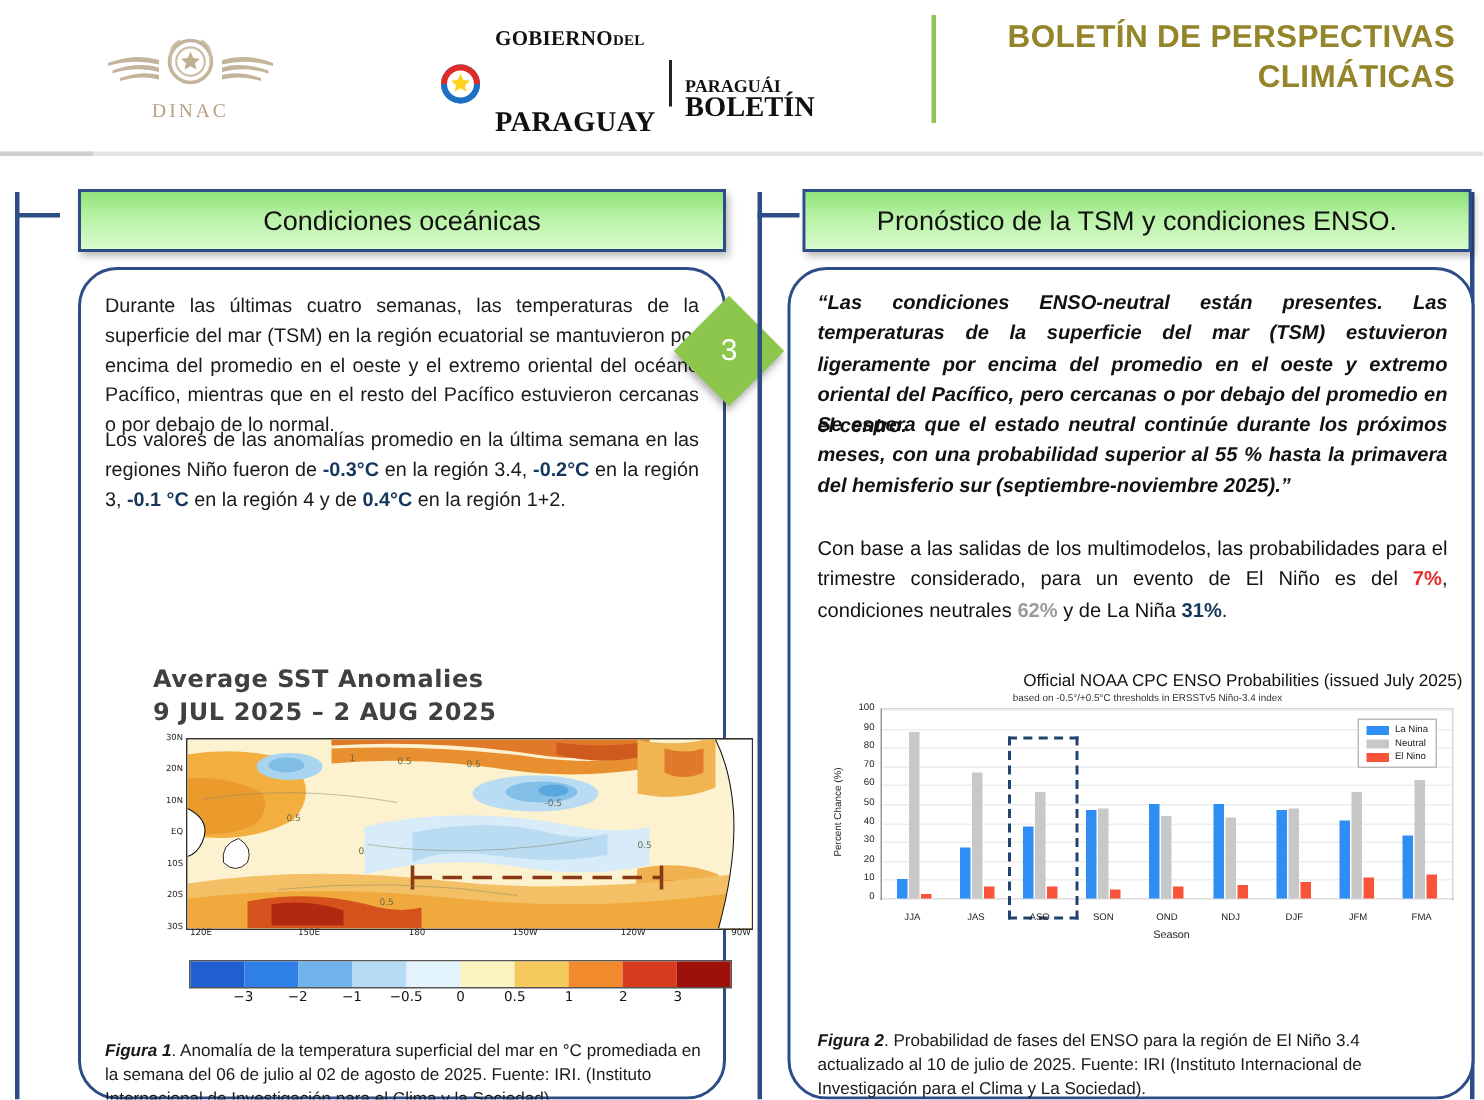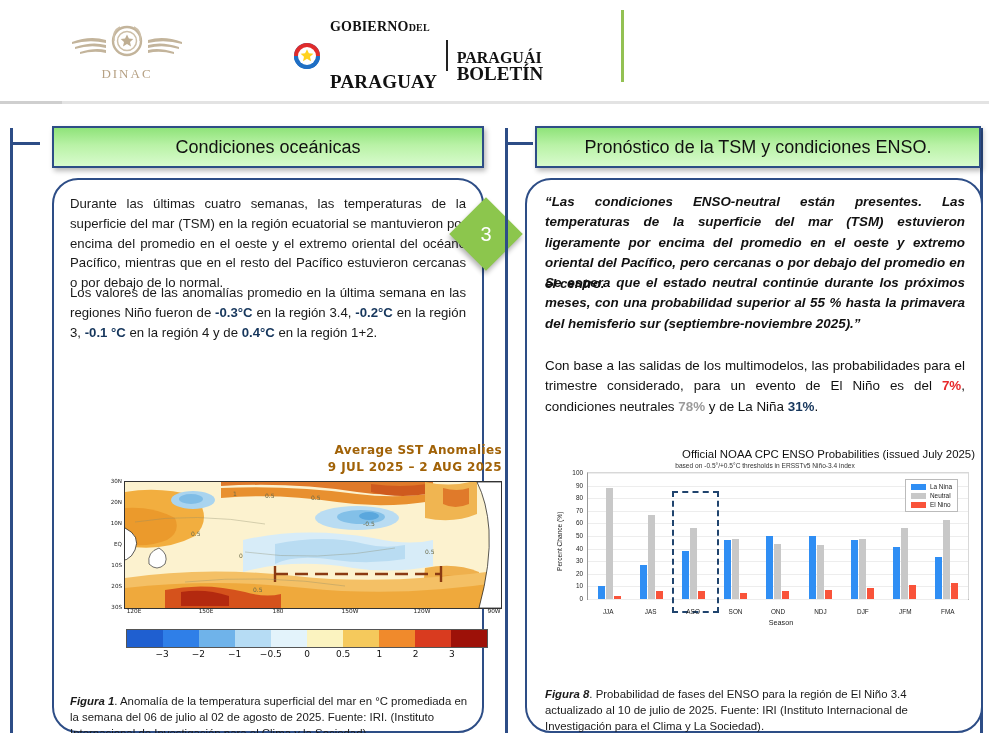--- a/index.html
+++ b/index.html
@@ -20,21 +20,21 @@
   .dinac-text{font-family:"Liberation Serif",serif;font-size:13px;letter-spacing:2px;color:#b6a184;margin-top:2px;}
   .hdr-gov{position:absolute;left:293px;top:20px;display:flex;align-items:center;gap:9px;}
   .gov-emblem{width:28px;height:28px;position:relative;flex:0 0 auto;}
   .gov-txt{display:flex;align-items:center;gap:9px;}
   .gov-left{font-family:"Liberation Serif",serif;color:#111;line-height:0.95;}
   .gov-left .l1{font-size:14px;font-weight:bold;letter-spacing:.2px;}
   .gov-left .l1 .small{font-size:10px;}
   .gov-left .l2{font-size:19px;font-weight:bold;letter-spacing:.2px;margin-top:40px;}
   .gov-div{width:1.5px;height:31px;background:#222;}
   .gov-right{font-family:"Liberation Serif",serif;color:#111;line-height:0.95;}
-  .gov-right .l1{font-size:16px;font-weight:bold;margin-top:22px;}
+  .gov-right .l1{font-size:12px;font-weight:bold;margin-top:22px;}
   .gov-right .l2{font-size:19px;font-weight:bold;}
   .hdr-sep{position:absolute;left:621px;top:10px;width:3px;height:72px;background:#93c153;}
   .hdr-title{position:absolute;left:645px;top:12px;width:325px;text-align:right;
       font-size:21px;font-weight:bold;line-height:1.28;color:#94842a;letter-spacing:.2px;}
   .hdr-rule{position:absolute;left:0;top:101px;width:989px;height:3px;background:#e3e3e3;}
   .hdr-rule-l{position:absolute;left:0;top:101px;width:62px;height:3px;background:#cfcfcf;}
 
   
   .col{position:absolute;top:128px;}
   .col-left{left:10px;width:480px;}
@@ -67,22 +67,22 @@
   
   .diamond{position:absolute;left:460px;top:208px;width:52px;height:52px;
       background:#8cc64d;transform:rotate(45deg);
       box-shadow:2px 3px 5px rgba(0,0,0,.3);}
   .diamond-num{position:absolute;left:460px;top:208px;width:52px;height:52px;
       display:flex;align-items:center;justify-content:center;
       color:#ffffff;font-size:20px;}
 
   
   .sst{position:absolute;left:48px;top:262px;width:400px;height:235px;}
-  .sst-title{text-align:right;font-family:"DejaVu Sans",sans-serif;font-weight:bold;
-      font-size:12px;line-height:1.38;color:#a16207;letter-spacing:.4px;}
+  .sst-title{text-align:left;font-family:"DejaVu Sans",sans-serif;font-weight:bold;
+      font-size:16px;line-height:1.38;color:#404040;letter-spacing:.4px;}
   .sst-map-wrap{position:relative;margin-top:6px;height:126px;}
   .sst-ylab{position:absolute;left:0;top:0;width:22px;height:126px;}
   .sst-ylab div{position:absolute;right:2px;font-size:5.6px;font-family:"DejaVu Sans",sans-serif;
       color:#222;transform:translateY(-50%);}
   .sst-map{position:absolute;left:22px;top:0;right:0;height:126px;border:1px solid #333;
       overflow:hidden;background:#fdf6d8;}
   .sst-xlab{position:relative;height:12px;margin-left:22px;}
   .sst-xlab div{position:absolute;top:1px;font-size:5.8px;font-family:"DejaVu Sans",sans-serif;
       color:#222;transform:translateX(-50%);}
   .cbar{position:relative;margin:10px 14px 0 24px;height:17px;border:1px solid #555;display:flex;}
@@ -164,20 +164,21 @@
         </div>
         <div class="gov-div"></div>
         <div class="gov-right">
           <div class="l1">PARAGUÁI</div>
           <div class="l2">BOLETÍN</div>
         </div>
       </div>
     </div>
 
     <div class="hdr-sep"></div>
+    <div class="hdr-title">BOLETÍN DE PERSPECTIVAS CLIMÁTICAS</div>
     <div class="hdr-rule"></div>
     <div class="hdr-rule-l"></div>
   </div>
 
   <div class="col col-left">
     <div class="bracket">
       <div class="vline" style="left:0;"></div>
       <div class="hline" style="left:0;width:30px;"></div>
     </div>
 
@@ -322,21 +323,21 @@
       <span>Pronóstico de la TSM y condiciones ENSO.</span>
     </div>
 
     <div class="card" style="left:20px;top:50px;width:458px;height:555px;">
 
       <div class="quote" style="position:absolute;left:18px;top:12px;width:420px;">“Las condiciones ENSO-neutral están presentes. Las temperaturas de la superficie del mar (TSM) estuvieron ligeramente por encima del promedio en el oeste y extremo oriental del Pacífico, pero cercanas o por debajo del promedio en el centro.</div>
 
       <div class="quote" style="position:absolute;left:18px;top:93px;width:420px;"> Se espera que el estado neutral continúe durante los próximos meses, con una probabilidad superior al 55 % hasta la primavera del hemisferio sur (septiembre-noviembre 2025).”</div>
 
       <div class="plain" style="position:absolute;left:18px;top:176px;width:420px;">
-        <span>Con base a las salidas de los multimodelos, las probabilidades para el trimestre considerado, para un evento de El Niño es del </span><b class="red">7%</b><span>, condiciones neutrales </span><b class="grey">78%</b><span> y de La Niña </span><b class="navy">31%</b><span>.</span>
+        <span>Con base a las salidas de los multimodelos, las probabilidades para el trimestre considerado, para un evento de El Niño es del </span><b class="red">7%</b><span>, condiciones neutrales </span><b class="grey">62%</b><span> y de La Niña </span><b class="navy">31%</b><span>.</span>
       </div>
 
       <div class="enso">
         <div class="enso-title">Official NOAA CPC ENSO Probabilities (issued July 2025)</div>
         <div class="enso-sub">based on -0.5°/+0.5°C thresholds in ERSSTv5 Niño-3.4 index</div>
 
         <div class="enso-plot">
           <div class="enso-ylabel">Percent Chance (%)</div>
           <div class="enso-yticks" id="enso-yticks">
               <div style="top: 126px;">0</div>
@@ -438,18 +439,18 @@
             <div style="left: 50%;">OND</div>
             <div style="left: 61.1111%;">NDJ</div>
             <div style="left: 72.2222%;">DJF</div>
             <div style="left: 83.3333%;">JFM</div>
             <div style="left: 94.4444%;">FMA</div>
           </div>
         <div class="enso-xlabel">Season</div>
       </div>
 
       <div class="caption" style="position:absolute;left:18px;top:506px;width:418px;">
-        <b>Figura 8</b><span>. Probabilidad de fases del ENSO para la región de El Niño 3.4 actualizado al 10 de julio de 2025. Fuente: IRI (Instituto Internacional de Investigación para el Clima y La Sociedad).</span>
+        <b>Figura 2</b><span>. Probabilidad de fases del ENSO para la región de El Niño 3.4 actualizado al 10 de julio de 2025. Fuente: IRI (Instituto Internacional de Investigación para el Clima y La Sociedad).</span>
       </div>
     </div>
   </div>
 
 </div>
 
 </body></html>

